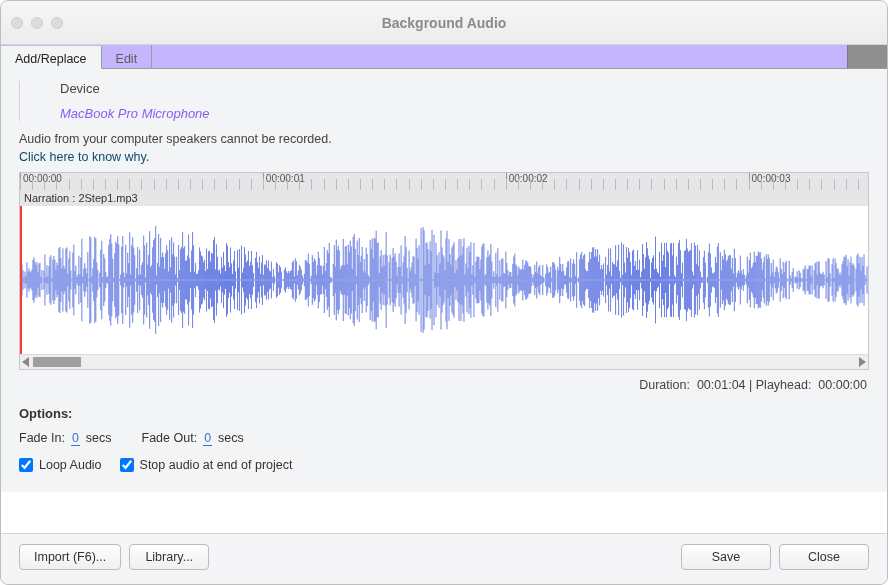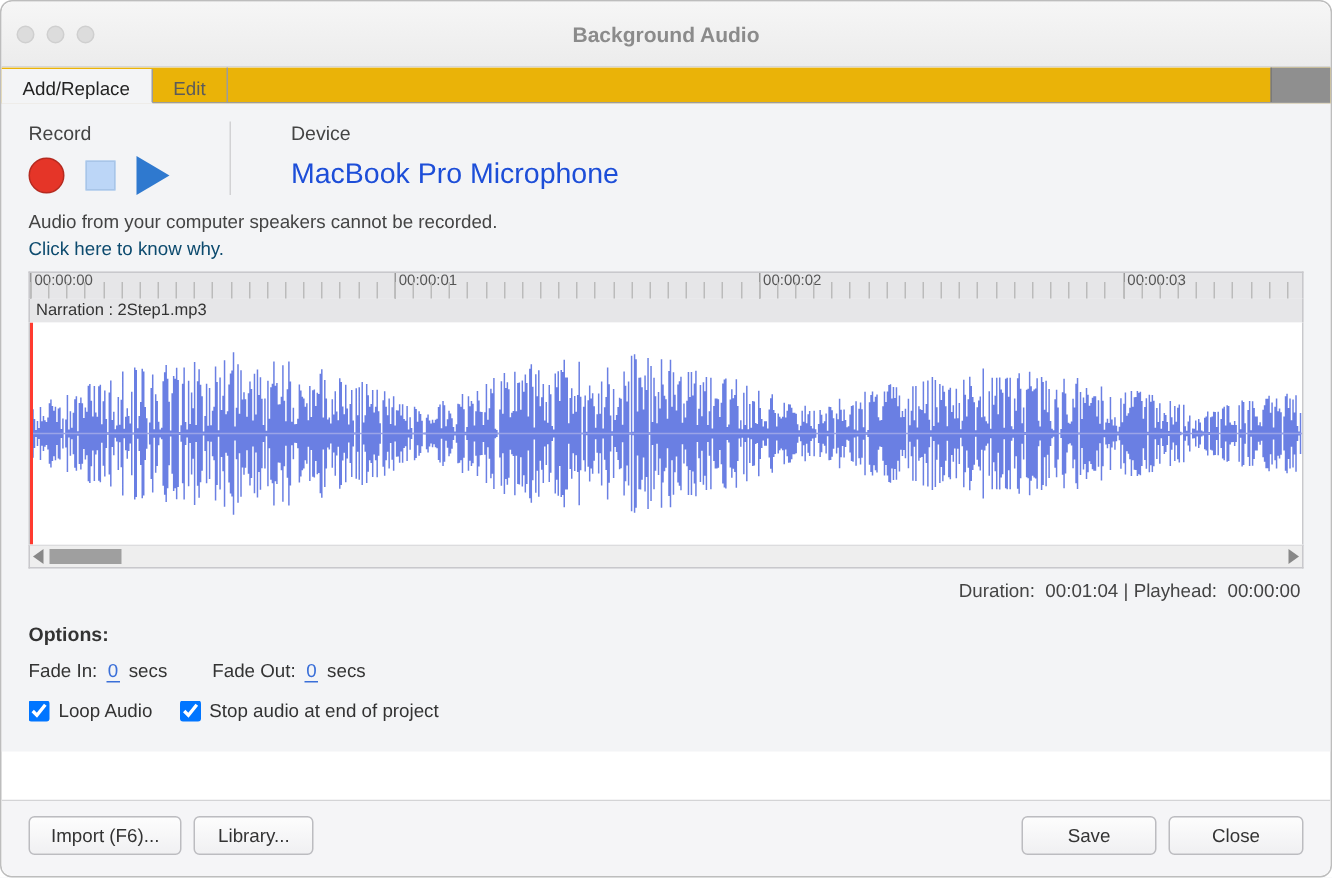--- a/index.html
+++ b/index.html
@@ -25,42 +25,42 @@
     border-bottom: 1px solid #d6d6d6;
     position: relative;
   }
   .traffic { display: flex; gap: 8px; position: absolute; left: 10px; top: 50%; transform: translateY(-50%); }
   .dot { width: 12px; height: 12px; border-radius: 50%; background: #dcdcdc; border: 1px solid #cfcfcf; }
   .title {
     flex: 1; text-align: center; color: #8b8b8b; font-weight: 600; font-size: 14px;
   }
   
   .tabstrip {
-    display: flex; height: 24px; background: #eab308; border-bottom: 1px solid #9c9c9c;
+    display: flex; height: 24px; background: #c4b5fd; border-bottom: 1px solid #9c9c9c;
   }
   .tab {
     padding: 4px 14px 0 14px; height: 100%; display: flex; align-items: center;
     font-size: 12.5px; border-right: 1px solid #9c9c9c; color: #5b5b5b; cursor: default;
   }
   .tab.active {
     background: #f3f4f6; color: #222; border-bottom: 1px solid #f3f4f6; position: relative; top: 1px;
   }
   .tabstrip .endcap { margin-left: auto; width: 40px; background: #8f8f8f; border-left: 1px solid #7a7a7a; }
   
   .content {
     background: #f3f4f6; padding: 12px 18px 8px 18px;
   }
   .toprow { display: flex; gap: 40px; margin-bottom: 10px; }
   .col-record .label, .col-device .label { font-size: 13px; color: #444; margin-bottom: 6px; }
   .divider-v { width: 1px; background: #d2d2d4; }
   .rec-controls { display: flex; align-items: center; gap: 14px; padding-top: 2px; }
   .rec-dot { width: 24px; height: 24px; border-radius: 50%; background: #e53528; border: 1px solid #b52a20; cursor: pointer; }
   .stop-sq { width: 20px; height: 20px; background: #bcd6f7; border: 1px solid #a8c5e8; cursor: pointer; }
   .play-tri { width: 0; height: 0; border-left: 22px solid #2f79cf; border-top: 13px solid transparent; border-bottom: 13px solid transparent; cursor: pointer; }
-  .device-link { color: #1d4ed8; font-size: 19px; padding-top: 4px; cursor: pointer; }
+  .device-link { color: #8b5cf6; font-size: 13px; padding-top: 4px; cursor: pointer; font-style: italic; }
   .notice { font-size: 12.5px; color: #444; line-height: 1.4; margin: 8px 0 6px 0; }
   .notice .link { color: #0c4a6e; cursor: pointer; }
   
   .ruler {
     height: 18px; background: #e6e6e8; border: 1px solid #c8c8cc; border-bottom: none;
     position: relative; font-size: 10px; color: #555;
   }
   .ruler .ticks { position: absolute; inset: 0; }
   .ruler .major { position: absolute; top: 0; bottom: 0; border-left: 1px solid #999; padding-left: 2px; line-height: 11px; }
   .ruler .minor { position: absolute; top: 6px; bottom: 0; border-left: 1px solid #bbb; }
@@ -125,28 +125,20 @@
 
 <div class="tabstrip">
   <div class="tab active">Add/Replace</div>
   <div class="tab">Edit</div>
   <div class="endcap"></div>
 </div>
 
 <div class="content">
 
   <div class="toprow">
-    <div class="col-record">
-      <div class="label">Record</div>
-      <div class="rec-controls">
-        <div class="rec-dot" title="Record"></div>
-        <div class="stop-sq" title="Stop"></div>
-        <div class="play-tri" title="Play"></div>
-      </div>
-    </div>
     <div class="divider-v"></div>
     <div class="col-device">
       <div class="label">Device</div>
       <div class="device-link">MacBook Pro Microphone</div>
     </div>
   </div>
 
   <div class="notice">
     <span>Audio from your computer speakers cannot be recorded.</span><br>
     <span class="link">Click here to know why.</span>

